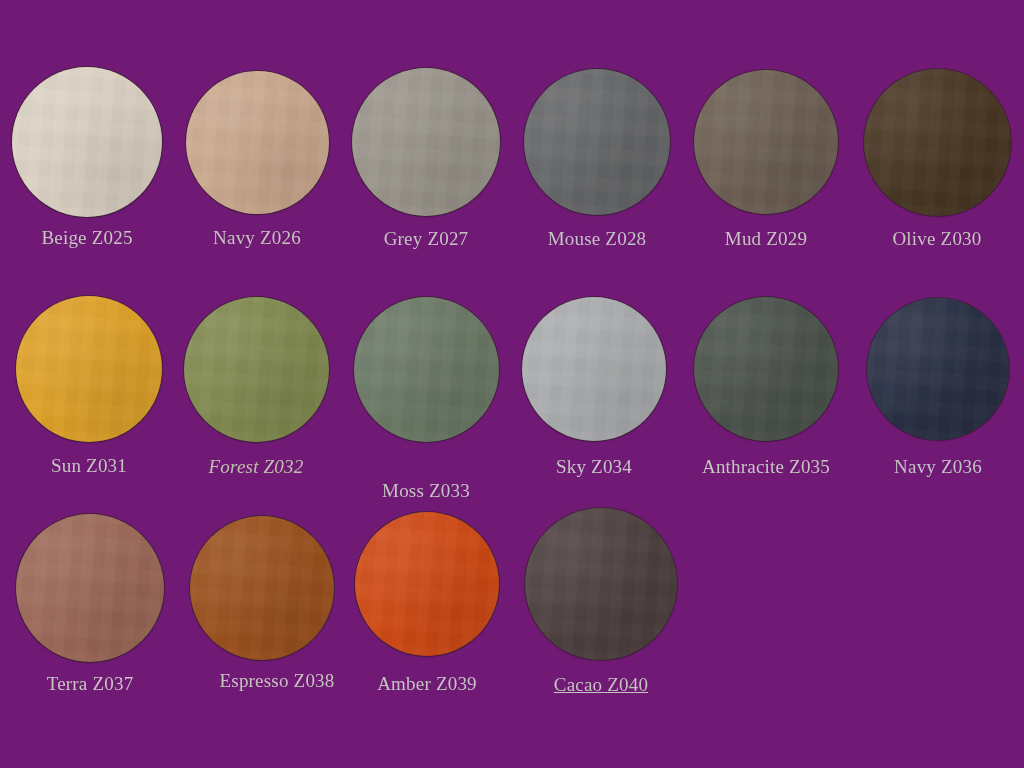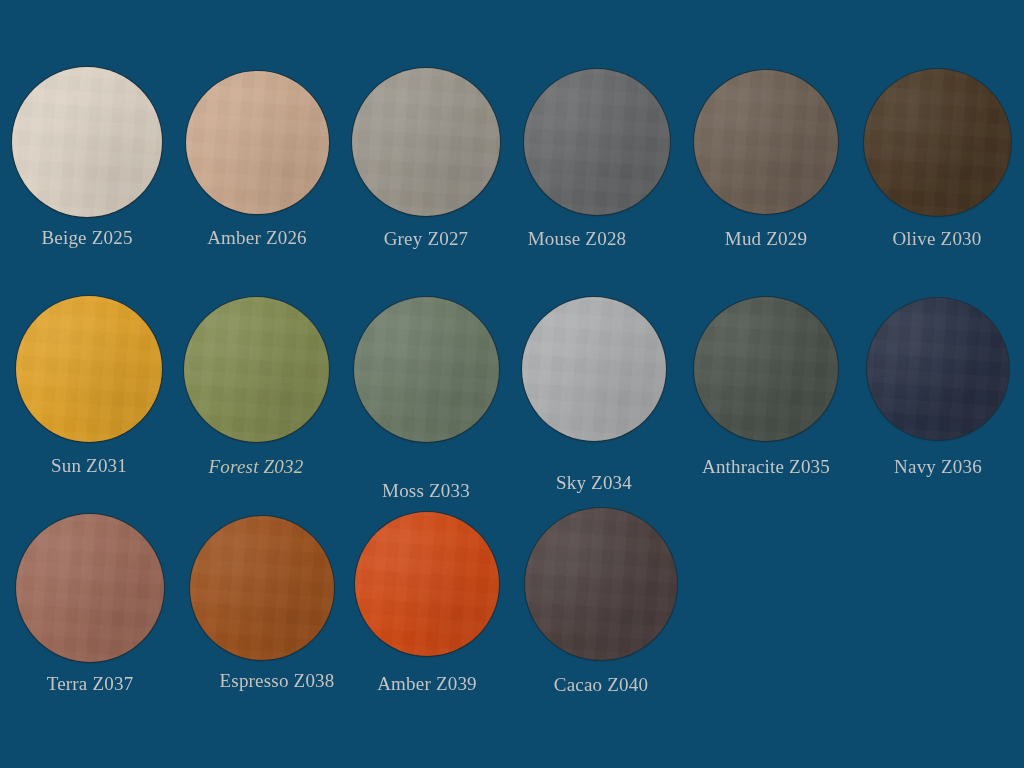--- a/index.html
+++ b/index.html
@@ -63,36 +63,36 @@
     text-align: center;
     white-space: nowrap;
     font-size: 19px;
     line-height: 22px;
     letter-spacing: 0.2px;
   }
 </style>
 </head>
 <body>
 
-<div id="swatch-sheet" style="background: #0c4a6e;">
+<div id="swatch-sheet" style="background: #701a75;">
     <div class="swatch-cell" style="left: 0px; top: 0px; width: 1024px; height: 0px;">
       <div class="swatch-disc" style="width: 150px; height: 150px; left: 12px; top: 67px; background: rgb(220, 210, 196);"></div>
       <div class="swatch-label" style="left: -73px; width: 320px; top: 227px; color: rgb(201, 198, 194);">Beige Z025</div>
     </div>
     <div class="swatch-cell" style="left: 0px; top: 0px; width: 1024px; height: 0px;">
       <div class="swatch-disc" style="width: 143px; height: 143px; left: 185.5px; top: 70.5px; background: rgb(203, 169, 143);"></div>
-      <div class="swatch-label" style="left: 97px; width: 320px; top: 227px; color: rgb(198, 194, 190);">Amber Z026</div>
+      <div class="swatch-label" style="left: 97px; width: 320px; top: 227px; color: rgb(198, 194, 190);">Navy Z026</div>
     </div>
     <div class="swatch-cell" style="left: 0px; top: 0px; width: 1024px; height: 0px;">
       <div class="swatch-disc" style="width: 148px; height: 148px; left: 352px; top: 68px; background: rgb(155, 150, 140);"></div>
       <div class="swatch-label" style="left: 266px; width: 320px; top: 228px; color: rgb(196, 195, 192);">Grey Z027</div>
     </div>
     <div class="swatch-cell" style="left: 0px; top: 0px; width: 1024px; height: 0px;">
       <div class="swatch-disc" style="width: 146px; height: 146px; left: 524px; top: 69px; background: rgb(103, 104, 106);"></div>
-      <div class="swatch-label" style="left: 417px; width: 320px; top: 228px; color: rgb(195, 195, 196);">Mouse Z028</div>
+      <div class="swatch-label" style="left: 437px; width: 320px; top: 228px; color: rgb(195, 195, 196);">Mouse Z028</div>
     </div>
     <div class="swatch-cell" style="left: 0px; top: 0px; width: 1024px; height: 0px;">
       <div class="swatch-disc" style="width: 144px; height: 144px; left: 694px; top: 70px; background: rgb(110, 96, 84);"></div>
       <div class="swatch-label" style="left: 606px; width: 320px; top: 228px; color: rgb(200, 197, 193); text-align: center;">Mud Z029</div>
     </div>
     <div class="swatch-cell" style="left: 0px; top: 0px; width: 1024px; height: 0px;">
       <div class="swatch-disc" style="width: 147px; height: 147px; left: 863.5px; top: 68.5px; background: rgb(74, 56, 37);"></div>
       <div class="swatch-label" style="left: 777px; width: 320px; top: 228px; color: rgb(198, 194, 189);">Olive Z030</div>
     </div>
     <div class="swatch-cell" style="left: 0px; top: 0px; width: 1024px; height: 0px;">
@@ -102,21 +102,21 @@
     <div class="swatch-cell" style="left: 0px; top: 0px; width: 1024px; height: 0px;">
       <div class="swatch-disc" style="width: 145px; height: 145px; left: 183.5px; top: 296.5px; background: rgb(130, 139, 81);"></div>
       <div class="swatch-label" style="left: 96px; width: 320px; top: 456px; color: rgb(191, 192, 174); font-style: italic;">Forest Z032</div>
     </div>
     <div class="swatch-cell" style="left: 0px; top: 0px; width: 1024px; height: 0px;">
       <div class="swatch-disc" style="width: 145px; height: 145px; left: 353.5px; top: 296.5px; background: rgb(108, 122, 103);"></div>
       <div class="swatch-label" style="left: 266px; width: 320px; top: 480px; color: rgb(195, 197, 194);">Moss Z033</div>
     </div>
     <div class="swatch-cell" style="left: 0px; top: 0px; width: 1024px; height: 0px;">
       <div class="swatch-disc" style="width: 144px; height: 144px; left: 522px; top: 297px; background: rgb(171, 173, 175);"></div>
-      <div class="swatch-label" style="left: 434px; width: 320px; top: 456px; color: rgb(198, 199, 200); margin-top: 16px;">Sky Z034</div>
+      <div class="swatch-label" style="left: 434px; width: 320px; top: 456px; color: rgb(198, 199, 200);">Sky Z034</div>
     </div>
     <div class="swatch-cell" style="left: 0px; top: 0px; width: 1024px; height: 0px;">
       <div class="swatch-disc" style="width: 144px; height: 144px; left: 694px; top: 297px; background: rgb(76, 83, 76);"></div>
       <div class="swatch-label" style="left: 606px; width: 320px; top: 456px; color: rgb(199, 198, 195); text-align: center;">Anthracite Z035</div>
     </div>
     <div class="swatch-cell" style="left: 0px; top: 0px; width: 1024px; height: 0px;">
       <div class="swatch-disc" style="width: 142px; height: 142px; left: 867px; top: 298px; background: rgb(42, 49, 69);"></div>
       <div class="swatch-label" style="left: 778px; width: 320px; top: 456px; color: rgb(194, 195, 199);">Navy Z036</div>
     </div>
     <div class="swatch-cell" style="left: 0px; top: 0px; width: 1024px; height: 0px;">
@@ -126,15 +126,15 @@
     <div class="swatch-cell" style="left: 0px; top: 0px; width: 1024px; height: 0px;">
       <div class="swatch-disc" style="width: 144px; height: 144px; left: 190px; top: 516px; background: rgb(156, 82, 31);"></div>
       <div class="swatch-label" style="left: 117px; width: 320px; top: 670px; color: rgb(198, 195, 191);">Espresso Z038</div>
     </div>
     <div class="swatch-cell" style="left: 0px; top: 0px; width: 1024px; height: 0px;">
       <div class="swatch-disc" style="width: 144px; height: 144px; left: 355px; top: 512px; background: rgb(208, 74, 22);"></div>
       <div class="swatch-label" style="left: 267px; width: 320px; top: 673px; color: rgb(196, 196, 196); font-family: Liberation Serif, serif;">Amber Z039</div>
     </div>
     <div class="swatch-cell" style="left: 0px; top: 0px; width: 1024px; height: 0px;">
       <div class="swatch-disc" style="width: 152px; height: 152px; left: 525px; top: 508px; background: rgb(78, 66, 65);"></div>
-      <div class="swatch-label" style="left: 441px; width: 320px; top: 674px; color: rgb(197, 195, 194);">Cacao Z040</div>
+      <div class="swatch-label" style="left: 441px; width: 320px; top: 674px; color: rgb(197, 195, 194); text-decoration: underline;">Cacao Z040</div>
     </div>
   </div>
 
 </body></html>

